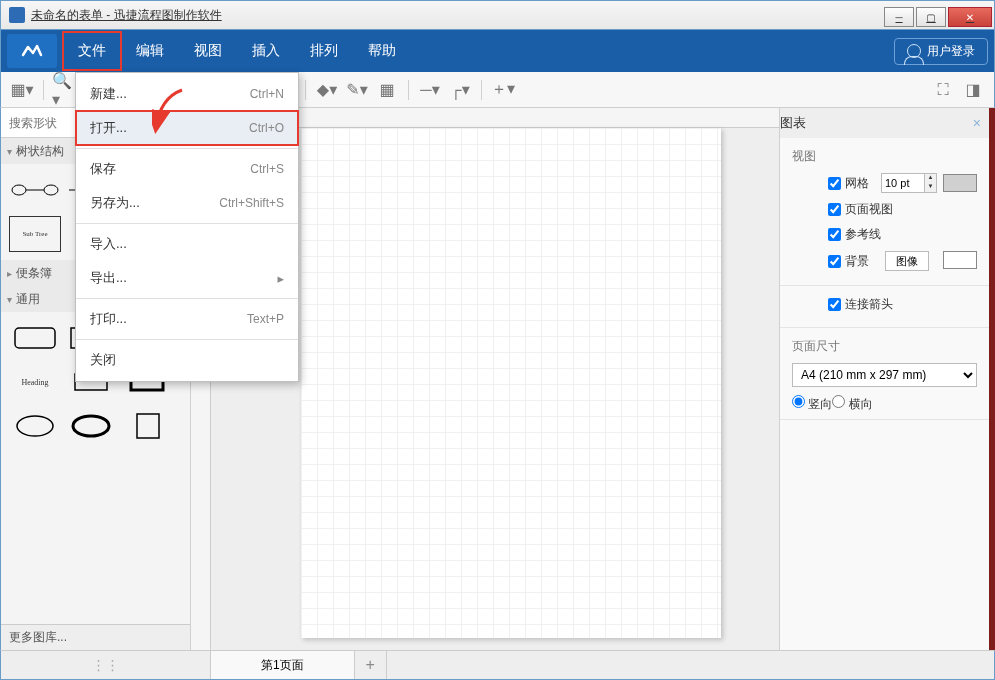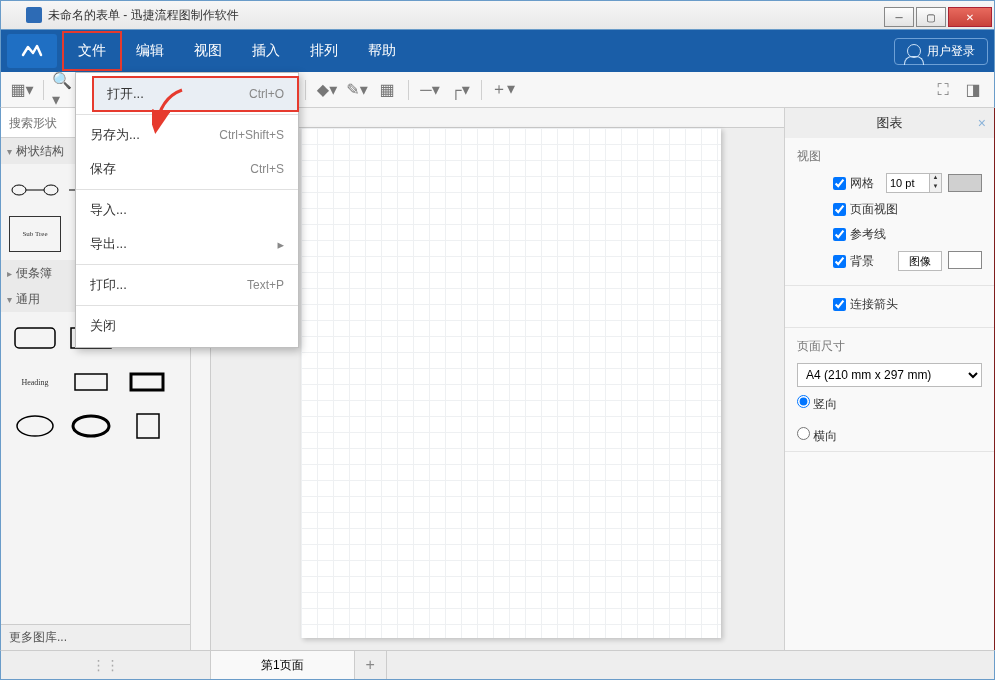--- a/index.html
+++ b/index.html
@@ -1,19 +1,19 @@
 <!DOCTYPE html>
 <html><head>
 <meta charset="utf-8">
 <style>
 * { box-sizing: border-box; margin: 0; padding: 0; font-family: "Microsoft YaHei", sans-serif; }
 body { width: 995px; height: 680px; overflow: hidden; position: relative; background: #fff; }
 
 
-.titlebar { height: 30px; background: linear-gradient(#f6f6f6, #e8e8e8); border: 1px solid #6a9cc9; display: flex; align-items: center; padding-left: 25px; font-size: 12px; color: #333; }
+.titlebar { height: 30px; background: linear-gradient(#f6f6f6, #e8e8e8); border: 1px solid #6a9cc9; display: flex; align-items: center; padding-left: 8px; font-size: 12px; color: #333; text-decoration: underline; }
 .titlebar .app-icon { width: 16px; height: 16px; background: #2d6bb5; border-radius: 2px; margin-right: 6px; }
 .win-controls { margin-left: auto; display: flex; }
 .win-btn { width: 30px; height: 20px; margin: 4px 2px 0 0; border: 1px solid #888; background: linear-gradient(#fdfdfd,#e3e3e3); display:flex; align-items:center; justify-content:center; font-size:10px; cursor:pointer;}
 .win-btn.close { background: linear-gradient(#e86a5e,#c8423a); color:#fff; border-color:#a23; width:44px;}
 
 
 .menubar { height: 42px; background: #1a5ea8; display: flex; align-items: center; padding: 0 6px; color: #fff; font-size: 14px; border-left:1px solid #6a9cc9; border-right:1px solid #6a9cc9;}
 .logo-box { width: 50px; height: 34px; background: #1f6fc3; border-radius: 3px; display:flex; align-items:center; justify-content:center; margin-right: 6px;}
 .logo-box svg { width: 24px; height: 24px; }
 .menu-item { padding: 10px 15px; cursor: pointer; }
@@ -22,21 +22,21 @@
 .login-btn .user-icon { width:14px; height:14px; border:1.5px solid #cde2f7; border-radius:50%; position:relative;}
 .login-btn .user-icon::after{content:"";position:absolute;width:18px;height:8px;border:1.5px solid #cde2f7;border-radius:8px 8px 0 0;border-bottom:none;left:-4px;top:11px;}
 
 
 .toolbar { height: 36px; background: #f7f7f7; border-bottom: 1px solid #d0d0d0; display:flex; align-items:center; padding: 0 8px; gap:4px; border-left:1px solid #6a9cc9; border-right:1px solid #6a9cc9;}
 .tool-btn { width: 26px; height: 26px; display:flex; align-items:center; justify-content:center; color:#777; cursor:pointer; border-radius:2px;}
 .tool-sep { width:1px; height:20px; background:#d0d0d0; margin:0 4px;}
 .tool-spacer { flex:1; }
 
 
-.main { display:flex; height: calc(680px - 30px - 42px - 36px - 30px); border-left:1px solid #6a9cc9; border-right:1px solid #7f1d1d;}
+.main { display:flex; height: calc(680px - 30px - 42px - 36px - 30px); border-left:1px solid #6a9cc9; border-right:6px solid #7f1d1d;}
 
 
 .left-panel { width: 190px; background:#f4f4f4; border-right:1px solid #d0d0d0; display:flex; flex-direction:column; position:relative;}
 .search-box { height: 30px; border-bottom:1px solid #d0d0d0; }
 .search-box input { width:100%; height:100%; border:none; background:#fff; padding:0 8px; font-size:12px; outline:none;}
 .section-header { height: 26px; background:#eaeaea; display:flex; align-items:center; padding:0 6px; font-size:12px; color:#555; cursor:pointer; gap:4px;}
 .section-header .chev { font-size:10px; color:#888;}
 .section-header .tools { margin-left:auto; display:flex; gap:6px; color:#999; font-size:12px;}
 .shapes-area { padding: 8px; display:flex; flex-wrap:wrap; gap:8px 4px;}
 .shape { width:52px; height:36px; display:flex; align-items:center; justify-content:center;font-family:Liberation Serif, serif;}
@@ -49,45 +49,45 @@
 .ruler-h { position:absolute; top:0; left:20px; right:0; height:20px; background:#f5f5f5; border-bottom:1px solid #ccc;}
 .ruler-v { position:absolute; top:20px; left:0; width:20px; bottom:0; background:#f5f5f5; border-right:1px solid #ccc;}
 .ruler-corner { position:absolute; top:0; left:0; width:20px; height:20px; background:#f5f5f5; border-right:1px solid #ccc; border-bottom:1px solid #ccc;}
 .page { position:absolute; left:110px; top:20px; width:420px; height:510px; background:#fff; box-shadow:2px 2px 5px rgba(0,0,0,0.2);
   background-image: linear-gradient(#eef0f2 1px, transparent 1px), linear-gradient(90deg, #eef0f2 1px, transparent 1px);
   background-size: 16px 16px;}
 
 
 .dropdown { position:absolute; left:75px; top:72px; width:224px; background:#fff; border:1px solid #bfbfbf; box-shadow:2px 3px 8px rgba(0,0,0,0.25); z-index:100; padding:4px 0;}
 .dd-item { height:34px; display:flex; align-items:center; padding:0 14px; font-size:13px; color:#333; cursor:pointer;}
-.dd-item:hover, .dd-item.hover { background:#e9eef4;margin-left:17px;}
+.dd-item:hover, .dd-item.hover { background:#e9eef4;}
 .dd-item.highlight { outline:2px solid #e63a2e; outline-offset:-1px;}
 .dd-shortcut { margin-left:auto; color:#888; font-size:12px;}
 .dd-sep { height:1px; background:#e0e0e0; margin:3px 0;}
 .dd-sub { margin-left:auto; color:#888;}
 
 
 .arrow { position:absolute; left:152px; top:88px; z-index:101; pointer-events:none;}
 
 
 .right-panel { width:210px; background:#f9f9f9; border-left:1px solid #d0d0d0; display:flex; flex-direction:column; font-size:12px; color:#333;}
-.rp-title { height:30px; background:#eee; display:flex; align-items:center; justify-content:center; position:relative; font-size:13px;}
+.rp-title { height:30px; background:#eee; display:flex; align-items:center; justify-content:flex-start; position:relative; font-size:13px;}
 .rp-close { position:absolute; right:8px; color:#8bb3d9; font-size:14px; cursor:pointer;}
 .rp-section { padding:10px 12px 6px; border-bottom:1px solid #e4e4e4;}
 .rp-heading { color:#777; margin-bottom:8px;}
 .rp-row { display:flex; align-items:center; margin-bottom:8px; gap:6px;}
 .rp-row label { display:flex; align-items:center; gap:4px;padding-left:36px;}
 .num-input { width:44px; height:20px; border:1px solid #bbb; font-size:11px; padding:0 3px;}
 .spinner { width:12px; height:20px; display:inline-flex; flex-direction:column; border:1px solid #bbb; border-left:none;}
 .spinner div{flex:1; font-size:6px; text-align:center; cursor:pointer; background:#f0f0f0;}
 .color-swatch { width:34px; height:18px; border:1px solid #888; background:#d0d0d0; cursor:pointer;}
 .color-swatch.white { background:#fff;}
 .btn-small { height:20px; padding:0 10px; border:1px solid #bbb; background:#fff; font-size:11px; cursor:pointer;}
 .select-full { width:100%; height:24px; border:1px solid #bbb; font-size:12px; padding:0 4px; background:#fff;}
-.radio-row { display:flex; gap:14px; margin-top:8px;flex-direction:column;}
+.radio-row { display:flex; margin-top:8px;}
 .wide-btn { width:100%; height:26px; border:1px solid #b0b0b0; background:linear-gradient(#fefefe,#eaeaea); font-size:12px; cursor:pointer; margin-bottom:6px; border-radius:2px;}
 
 
 .bottom { height:30px; background:#eee; border-top:1px solid #ccc; display:flex; align-items:stretch; border-left:1px solid #6a9cc9; border-right:1px solid #6a9cc9; border-bottom:1px solid #6a9cc9;}
 .bottom-spacer { width:210px; border-right:1px solid #ccc; display:flex; align-items:center; justify-content:center; color:#aaa; font-size:14px;}
 .page-tab { padding:0 50px; display:flex; align-items:center; font-size:12px; border-right:1px solid #ccc; background:#f9f9f9; cursor:pointer;}
 .add-tab { width:32px; display:flex; align-items:center; justify-content:center; font-size:16px; color:#888; border-right:1px solid #ccc; cursor:pointer;}
 </style>
 </head>
 <body>
@@ -273,21 +273,21 @@
           <label>
             <input type="checkbox" checked="" style="">
             <span>参考线</span>
           </label>
         </div>
       <div class="rp-row">
         <label>
             <input type="checkbox" checked="" style="">
             <span>背景</span>
           </label>
-        <div style="margin-left:auto; display:flex; gap:6px;">
+        <div style="margin-left:auto; display:flex; gap:14px;">
           <button class="btn-small">图像</button>
           <div class="color-swatch white"></div>
         </div>
       </div>
     </div>
     <div class="rp-section">
       <div class="rp-row">
           <label>
             <input type="checkbox" checked="" style="">
             <span>连接箭头</span>
@@ -307,32 +307,36 @@
   </div>
 </div>
 
 <div class="bottom">
   <div class="bottom-spacer">⋮⋮</div>
   <div class="page-tab">第1页面</div>
   <div class="add-tab">+</div>
 </div>
 
 <div class="dropdown">
+  <div class="dd-item">
+      <span>新建...</span>
+      <span class="dd-shortcut">Ctrl+N</span>
+    </div>
   <div class="dd-item hover highlight">
       <span>打开...</span>
       <span class="dd-shortcut">Ctrl+O</span>
     </div>
   <div class="dd-sep"></div>
   <div class="dd-item">
+      <span>保存</span>
+      <span class="dd-shortcut">Ctrl+S</span>
+    </div>
+  <div class="dd-item">
       <span>另存为...</span>
       <span class="dd-shortcut">Ctrl+Shift+S</span>
-    </div>
-  <div class="dd-item">
-      <span>保存</span>
-      <span class="dd-shortcut">Ctrl+S</span>
     </div>
   <div class="dd-sep"></div>
   <div class="dd-item">
       <span>导入...</span>
     </div>
   <div class="dd-item">
       <span>导出...</span>
       <span class="dd-sub">▸</span>
     </div>
   <div class="dd-sep"></div>

